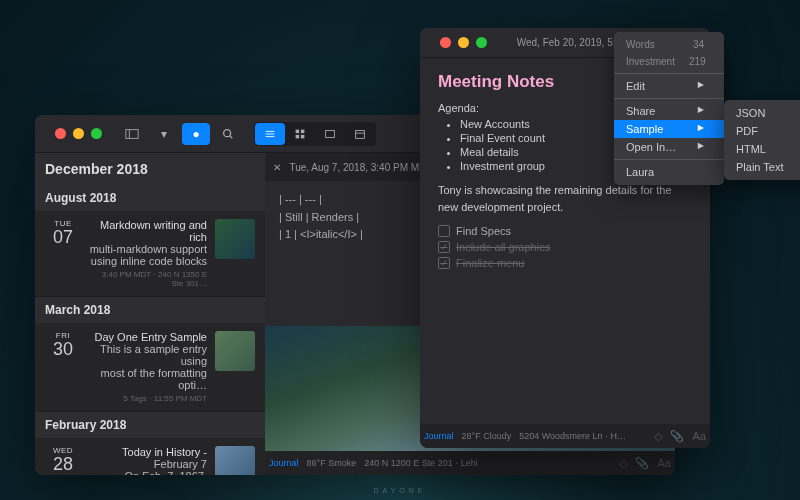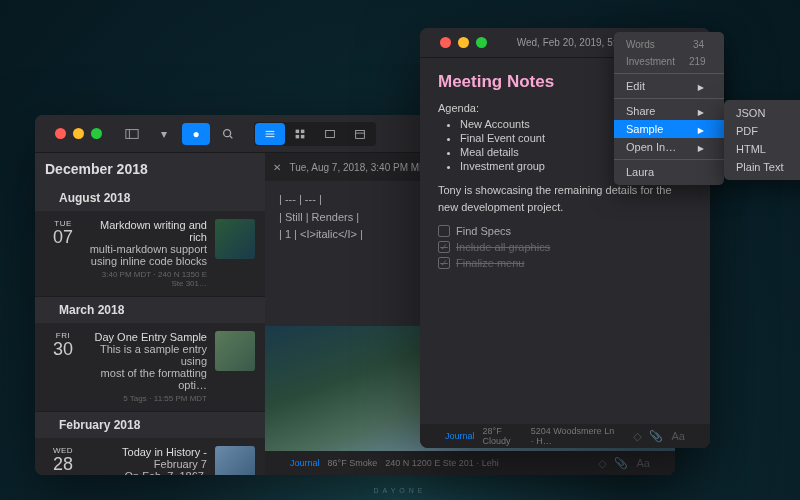--- a/index.html
+++ b/index.html
@@ -11,40 +11,40 @@
 .toolbar { display:flex; align-items:center; background:#2a2a2e; height:38px; padding:0 8px; gap:4px; border-bottom:1px solid #1a1a1c; }
 .tbtn { width:28px; height:22px; border-radius:4px; display:flex; align-items:center; justify-content:center; color:#aaa; font-size:12px; }
 .tbtn.active{background:#0a84ff;color:#fff}
 .tbtn svg{width:14px;height:14px;fill:currentColor}
 .seggrp{display:flex;background:#1e1e20;border-radius:4px;padding:1px;margin-left:8px}
 .seggrp .tbtn{width:30px}
 
 
 #win-main { left:35px; top:115px; width:640px; height:360px; display:flex; flex-direction:column; }
 #entries { width:230px; background:#252528; overflow:hidden; font-size:11px; }
-.month-hdr { padding:6px 24px; font-weight:600; font-size:12px; color:#ddd; background:#2e2e32; }
+.month-hdr { padding:6px 10px; font-weight:600; font-size:12px; color:#ddd; background:#2e2e32; }
 .month-hdr.big{font-size:14px;padding:8px 10px}
 .entry { display:flex; gap:8px; padding:8px 10px; border-bottom:1px solid #1d1d1f; }
 .datebox { width:36px; text-align:center; color:#ccc; }
 .datebox .dw{font-size:8px;letter-spacing:.5px}
 .datebox .dn{font-size:18px;font-weight:300;line-height:1}
 .entry-body { flex:1; color:#bbb; overflow:hidden;text-align:right; }
 .entry-body .el1{color:#ddd;font-weight:500}
 .entry-body .meta{font-size:8px;color:#666;margin-top:3px}
 .thumb{width:40px;height:40px;border-radius:3px;background:linear-gradient(135deg,#2a5a3a,#1a3a4a)}
 .thumb.b{background:linear-gradient(135deg,#6a8aaa,#3a5a7a)}
 .thumb.c{background:linear-gradient(135deg,#5a7a5a,#3a5a4a)}
 
 #editor { flex:1; background:#2a2a2e; display:flex; flex-direction:column; }
 .tabbar{height:28px;background:#222225;display:flex;align-items:center;padding:0 8px;font-size:10px;color:#999;gap:8px}
 .tabbar .x{cursor:pointer}
 .codearea{flex:1;padding:10px 14px;font-family:Menlo,monospace;font-size:11px;color:#aaa;line-height:1.6;background:#2a2a2e}
 .img-area{flex:1;background:linear-gradient(160deg,#1a3a4a 0%,#2a4a3a 30%,#4a6a5a 50%,#6a8a9a 70%,#3a5a6a 100%);position:relative}
 .img-area::after{content:"";position:absolute;left:50%;top:45%;width:30px;height:20px;background:#ddd;transform:translate(-50%,-50%)}
-.statusbar{height:24px;background:#222225;display:flex;align-items:center;padding:0 25px;font-size:9px;color:#777;gap:8px}
+.statusbar{height:24px;background:#222225;display:flex;align-items:center;padding:0 4px;font-size:9px;color:#777;gap:8px}
 .statusbar .jrnl{color:#0a84ff}
 .statusbar .sp{flex:1}
 .sbicon{opacity:.6;font-size:11px}
 
 
 #win-note { left:420px; top:28px; width:290px; height:420px; display:flex; flex-direction:column; z-index:5; }
 #win-note .toolbar{height:30px;justify-content:space-between;font-size:10px;color:#999}
 #win-note .note-body{flex:1;padding:14px 18px;color:#ccc;font-size:12px;overflow:hidden}
 #win-note h2{font-size:17px;font-weight:700;margin-bottom:10px;color:#f9a8d4}
 #win-note .sec{margin-bottom:4px;font-size:11px}
@@ -52,21 +52,21 @@
 #win-note ul li{margin-bottom:2px}
 #win-note p{font-size:11px;line-height:1.5;margin-bottom:10px}
 .chk{display:flex;align-items:center;gap:6px;font-size:11px;margin-bottom:4px;color:#aaa}
 .chk .box{width:12px;height:12px;border:1px solid #666;border-radius:2px;display:inline-flex;align-items:center;justify-content:center;font-size:9px}
 .chk.done{color:#666;text-decoration:line-through}
 .chk.done .box{color:#666}
 #win-note .statusbar{font-size:9px}
 
 
 .menu { position:absolute; background:#3a3a3e; border-radius:5px; box-shadow:0 8px 24px rgba(0,0,0,.5); padding:4px 0; font-size:11px; color:#ccc; min-width:100px; z-index:10; }
-.menu .mi{padding:3px 20px 3px 12px;display:flex;justify-content:space-between;align-items:flex-end;gap:14px}
+.menu .mi{padding:3px 20px 3px 12px;display:flex;justify-content:space-between;align-items:flex-start;gap:14px}
 .menu .mi.sel{background:#0a84ff;color:#fff}
 .menu .sep{height:1px;background:#555;margin:3px 0}
 .menu .sub::after{content:"▶";font-size:8px;margin-left:auto}
 .menu .stat{color:#888;font-size:10px}
 #menu1{left:614px;top:32px;width:110px}
 #menu2{left:724px;top:100px;width:74px}
 
 .brand{position:absolute;bottom:6px;left:50%;transform:translateX(-50%);color:#4a6a72;font-size:7px;letter-spacing:4px;font-weight:300}
 
 .body-split{display:flex;flex:1;overflow:hidden}

